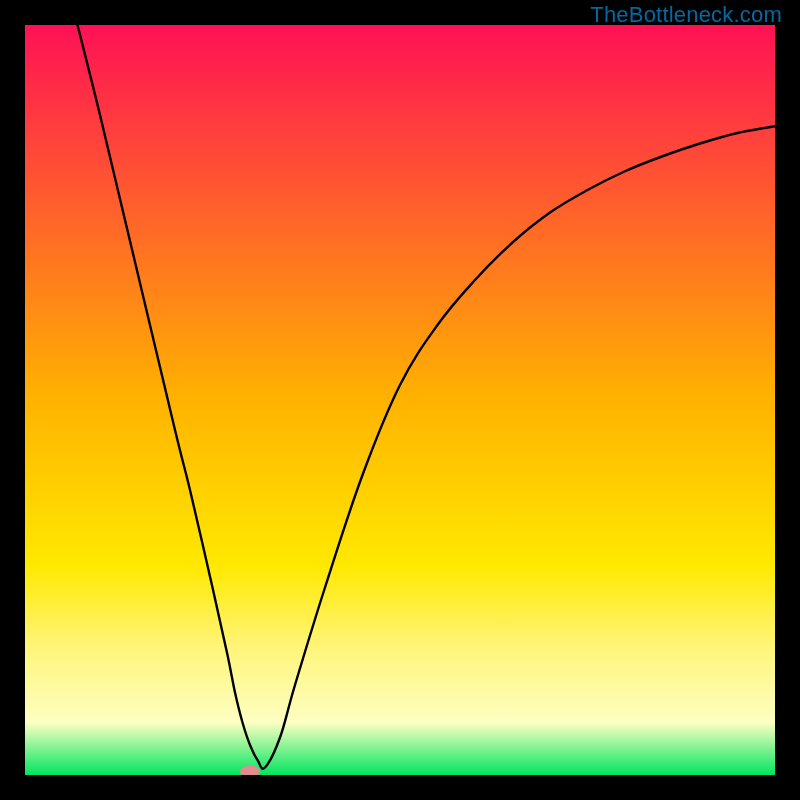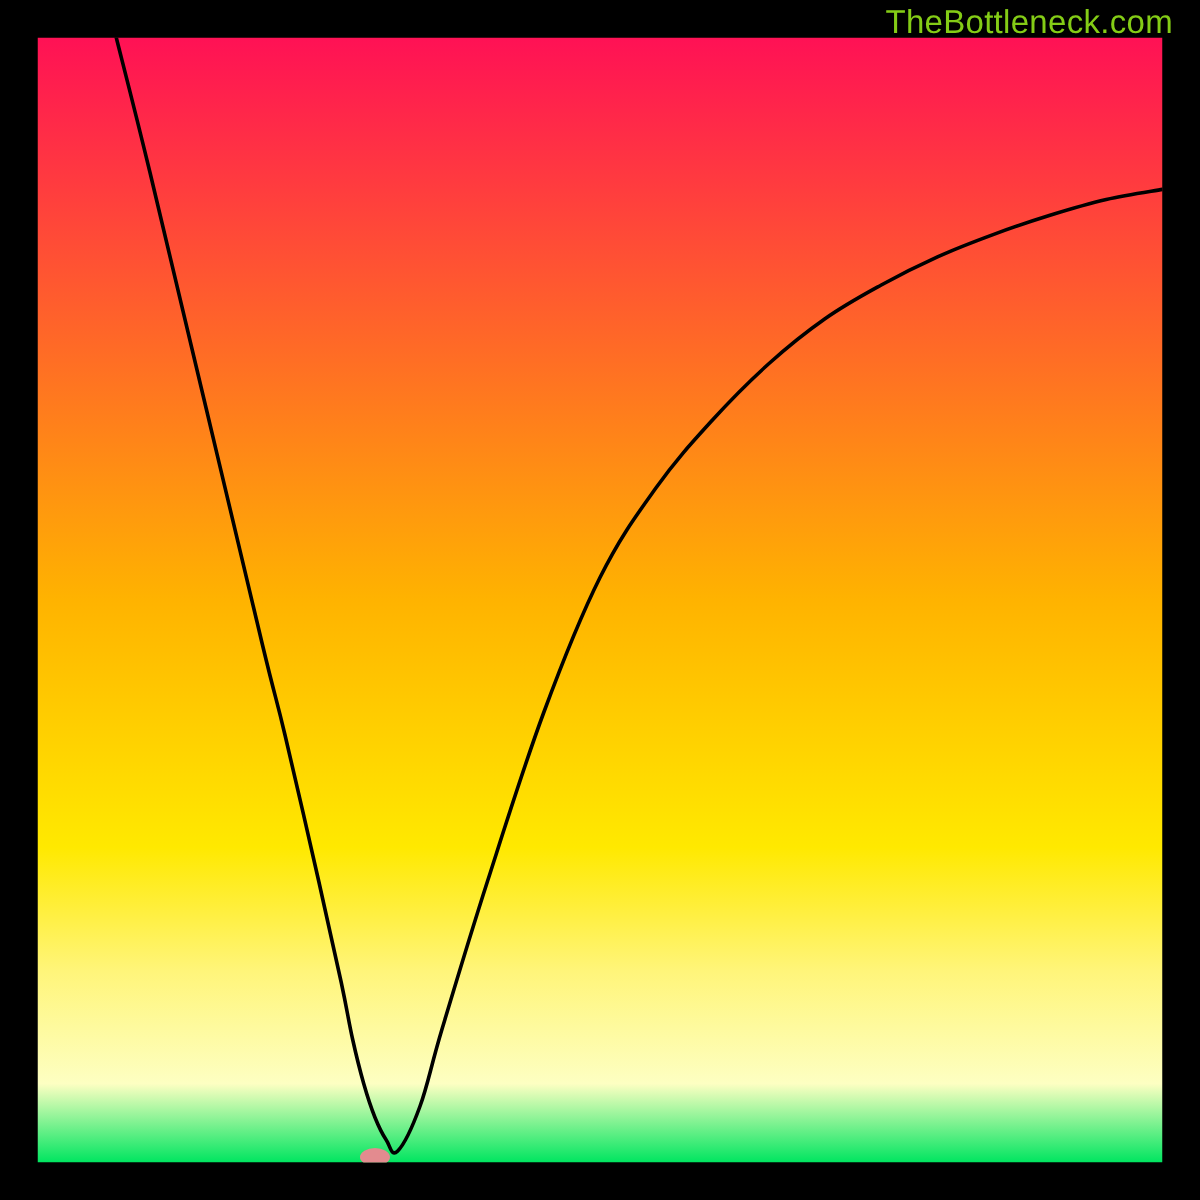--- a/index.html
+++ b/index.html
@@ -14,21 +14,21 @@
   .outer {
     position: relative;
     width: 800px;
     height: 800px;
     background: #000;
   }
   .watermark {
     position: absolute;
     top: 2px;
     right: 18px;
-    color: #84cc16;
+    color: #0369a1;
     font-size: 22px;
     font-weight: 500;
     letter-spacing: 0.2px;
   }
   svg.plot {
     position: absolute;
     left: 25px;
     top: 25px;
     width: 750px;
     height: 750px;

